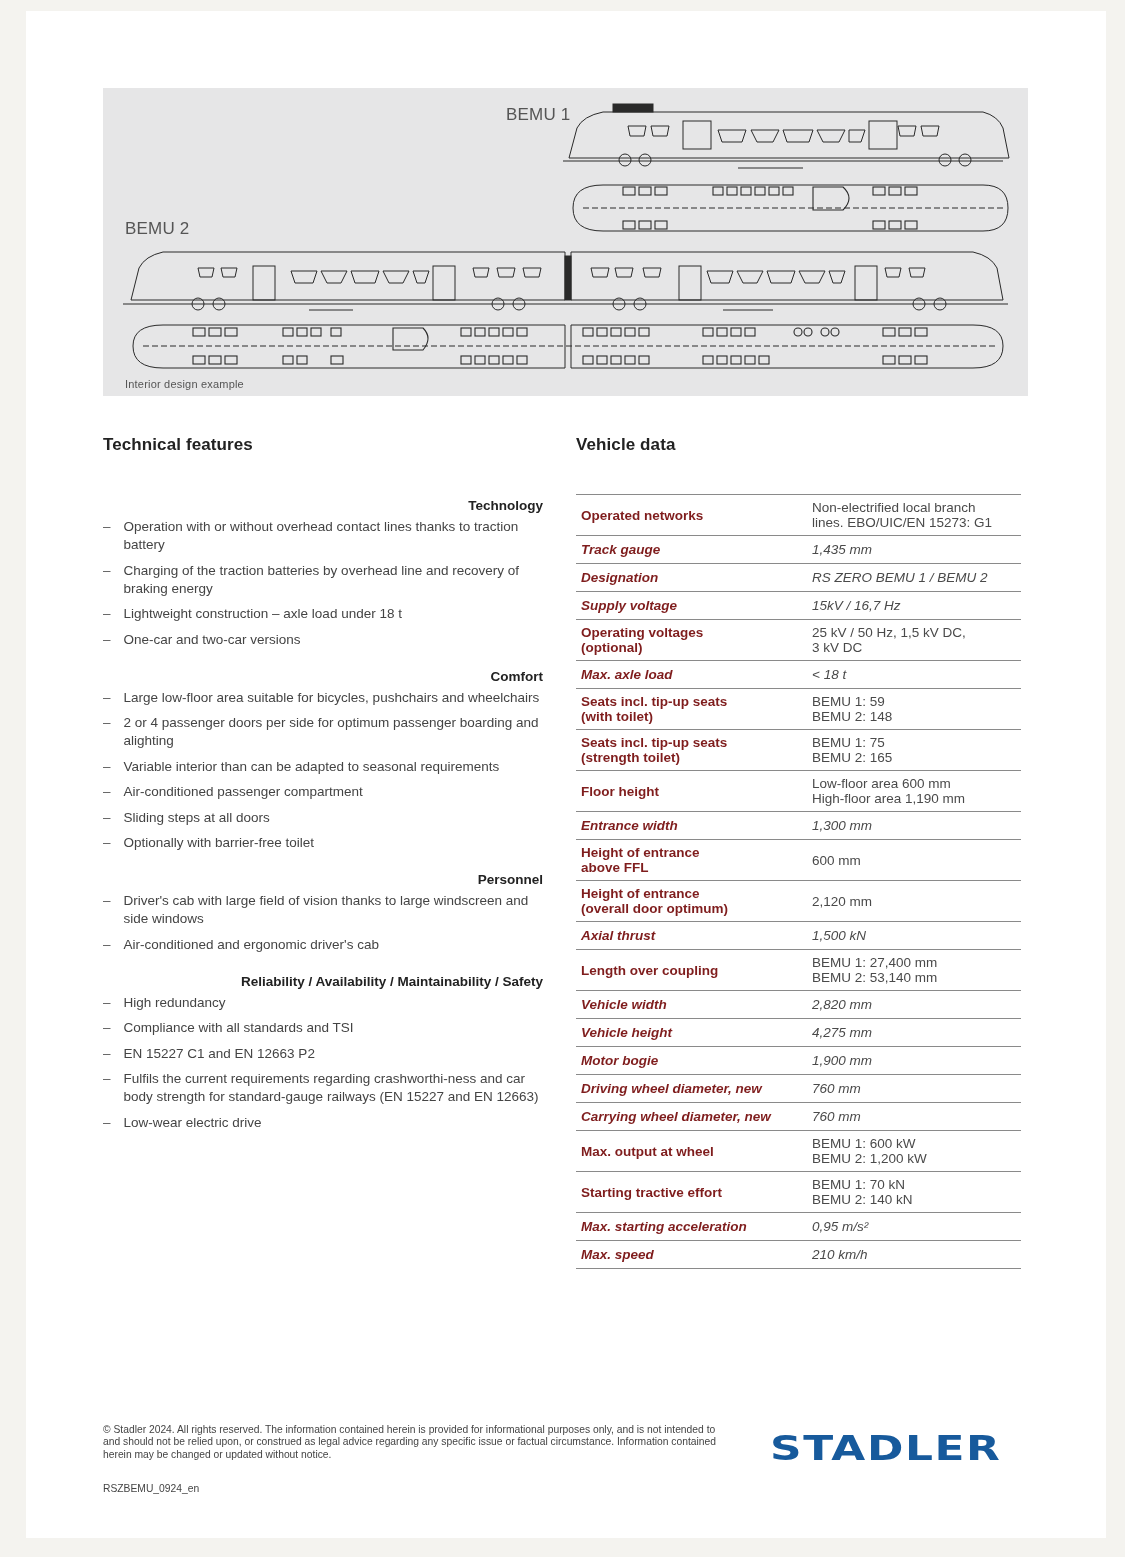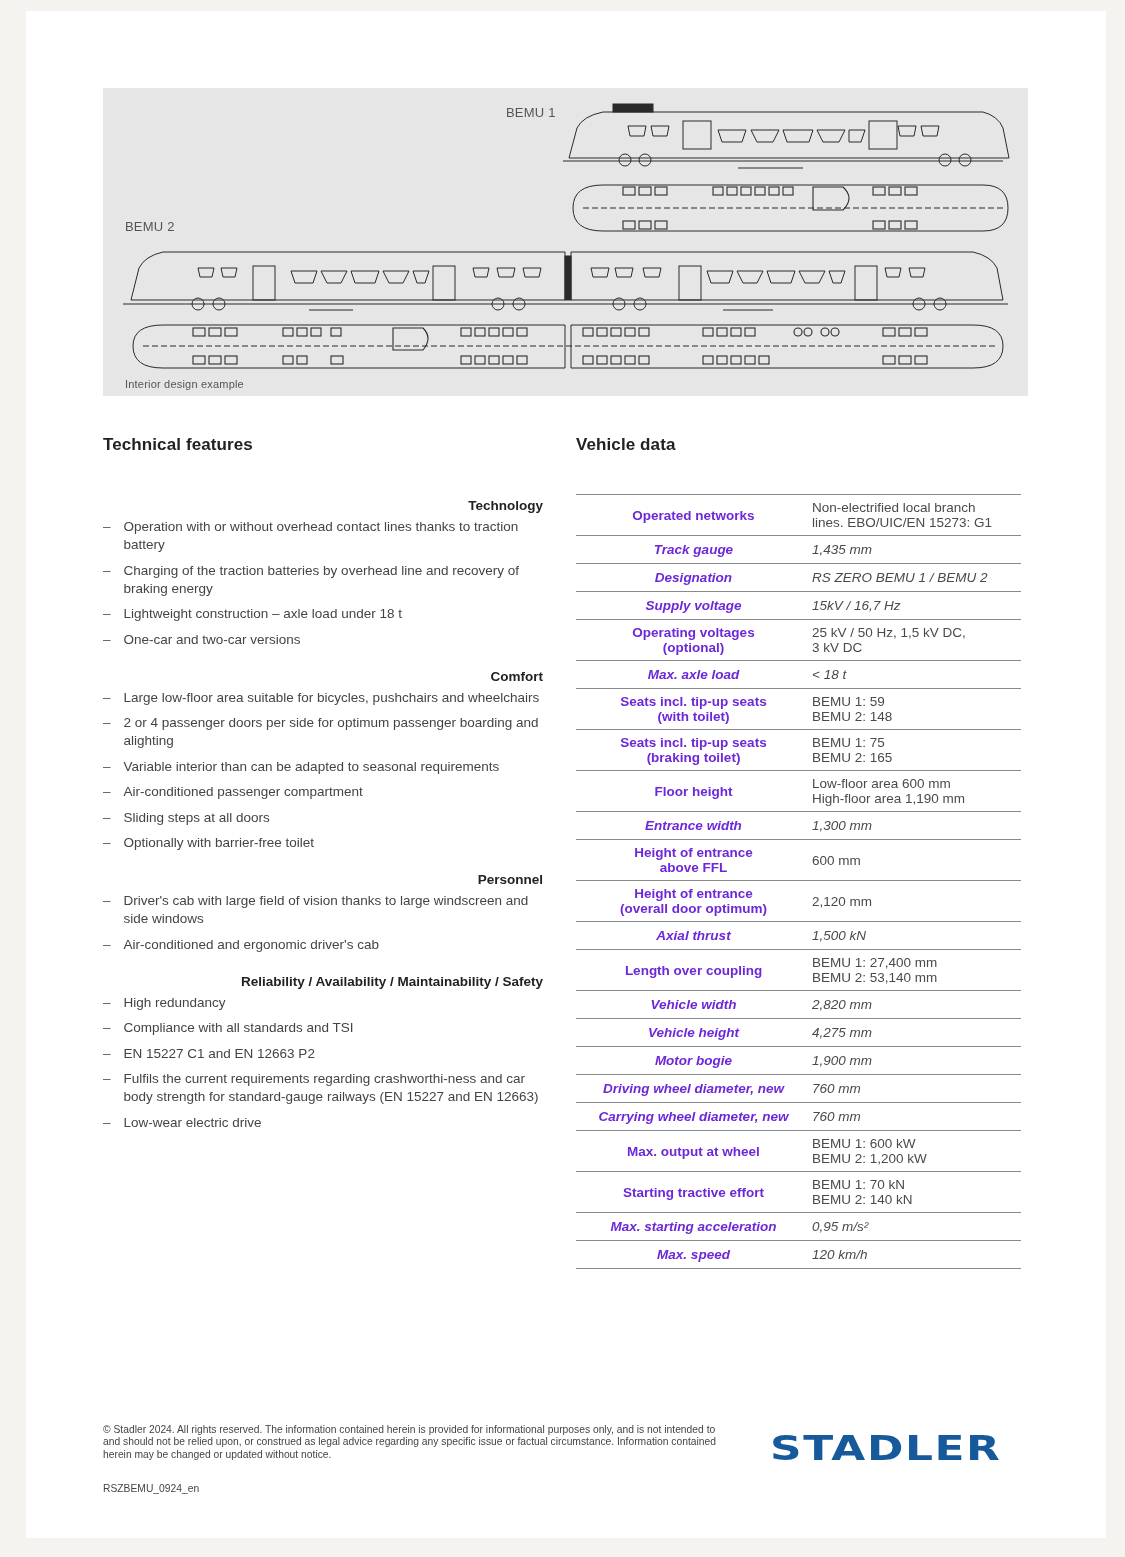--- a/index.html
+++ b/index.html
@@ -3,21 +3,21 @@
 <meta charset="utf-8">
 <style>
   * { box-sizing: border-box; margin: 0; padding: 0; }
   html, body { width: 1125px; height: 1557px; background: #f4f3ef; overflow: hidden; }
   body { position: relative; font-family: "Liberation Sans", "DejaVu Sans", sans-serif; color: #2b2b2b; }
   .page { position: absolute; left: 26px; top: 11px; width: 1080px; height: 1527px; background: #ffffff; }
 
   
   .diagram { position: absolute; left: 77px; top: 77px; width: 925px; height: 308px; background: #e6e6e7; overflow: hidden; }
   .diagram svg { position: absolute; left: 0; top: 0; }
-  .diag-label { position: absolute; font-size: 13px; color: #555; letter-spacing: 0.2px; }
+  .diag-label { position: absolute; font-size: 17px; color: #555; letter-spacing: 0.2px; }
   .lbl-bemu1 { left: 403px; top: 17px; }
   .lbl-bemu2 { left: 22px; top: 131px; }
   .lbl-interior { left: 22px; top: 290px; font-size: 11px; }
 
   
   h2 { position: absolute; font-size: 17px; font-weight: bold; color: #222; letter-spacing: 0.1px; }
   .h-tech { left: 77px; top: 424px; }
   .h-veh { left: 550px; top: 424px; }
 
   
@@ -25,21 +25,21 @@
   .feat-group { margin-bottom: 20px; }
   .feat-group h3 { font-size: 13.5px; font-weight: bold; color: #222; margin-bottom: 5px; text-align: right; }
   .feat-group ul { list-style: none; }
   .feat-group li { position: relative; padding-left: 20.5px; font-size: 13.5px; line-height: 18px; color: #444; margin-bottom: 7.5px; }
   .feat-group li .dash { position: absolute; left: 0; top: 0; color: #555; }
 
   
   .vtable { position: absolute; left: 550px; top: 483px; width: 445px; border-collapse: collapse; }
   .vtable td { border-top: 1.5px solid #8a8a8a; vertical-align: middle; padding: 3px 0 3px 5px; font-size: 13.5px; line-height: 15px; }
   .vtable tr:last-child td { border-bottom: 1.5px solid #8a8a8a; }
-  .vtable td.key { width: 230px; font-weight: bold; color: #6d28d9; text-align: center; }
+  .vtable td.key { width: 230px; font-weight: bold; color: #7f1d1d; }
   .vtable td.val { color: #4a4a4a; padding-left: 6px; }
   .vtable td .line { display: block; white-space: nowrap; }
   .row-1 td { height: 28px; font-style: italic; }
   .row-2 td { height: 41px; }
 
   
   .footer-text { position: absolute; left: 77px; top: 1413px; width: 630px; font-size: 10.3px; line-height: 12.3px; color: #444; }
   .footer-code { position: absolute; left: 77px; top: 1472px; font-size: 10.3px; color: #444; }
   .logo { position: absolute; left: 744px; top: 1418px; font-size: 33px; font-weight: 900; color: #175a9c; letter-spacing: 1.2px; transform: scaleX(1.33); transform-origin: left center; font-family: "DejaVu Sans", sans-serif; }
 </style>
@@ -287,21 +287,21 @@
             <span class="line">(with toilet)</span>
           </td>
           <td class="val">
             <span class="line">BEMU 1: 59</span>
             <span class="line">BEMU 2: 148</span>
           </td>
         </tr>
         <tr class="row-2">
           <td class="key">
             <span class="line">Seats incl. tip-up seats</span>
-            <span class="line">(braking toilet)</span>
+            <span class="line">(strength toilet)</span>
           </td>
           <td class="val">
             <span class="line">BEMU 1: 75</span>
             <span class="line">BEMU 2: 165</span>
           </td>
         </tr>
         <tr class="row-2">
           <td class="key">
             <span class="line">Floor height</span>
           </td>
@@ -417,21 +417,21 @@
           </td>
           <td class="val">
             <span class="line">0,95 m/s²</span>
           </td>
         </tr>
         <tr class="row-1">
           <td class="key">
             <span class="line">Max. speed</span>
           </td>
           <td class="val">
-            <span class="line">120 km/h</span>
+            <span class="line">210 km/h</span>
           </td>
         </tr>
       </tbody>
     </table>
 
   <div class="footer-text">© Stadler 2024. All rights reserved. The information contained herein is provided for informational purposes only, and is not intended to and should not be relied upon, or construed as legal advice regarding any specific issue or factual circumstance. Information contained herein may be changed or updated without notice.</div>
   <div class="footer-code">RSZBEMU_0924_en</div>
   <div class="logo">STADLER</div>
 </div>
 

